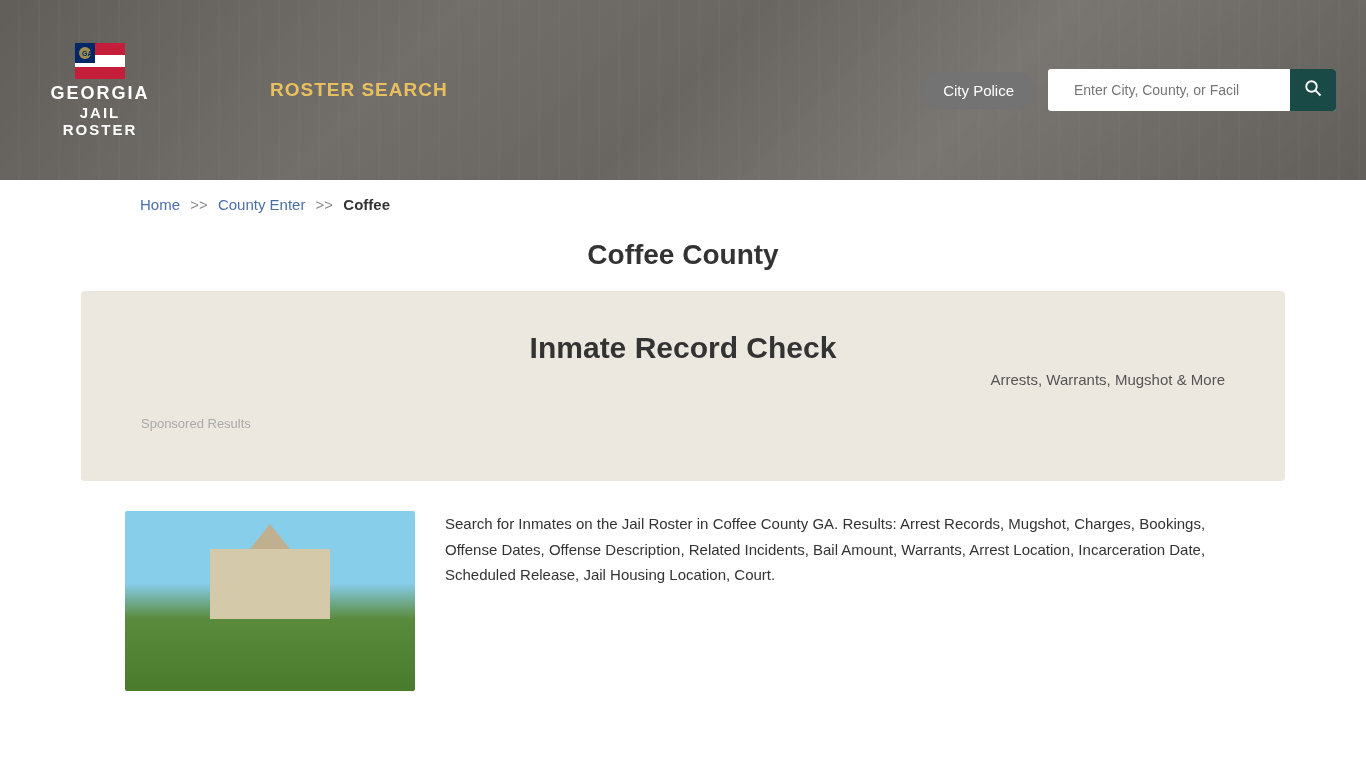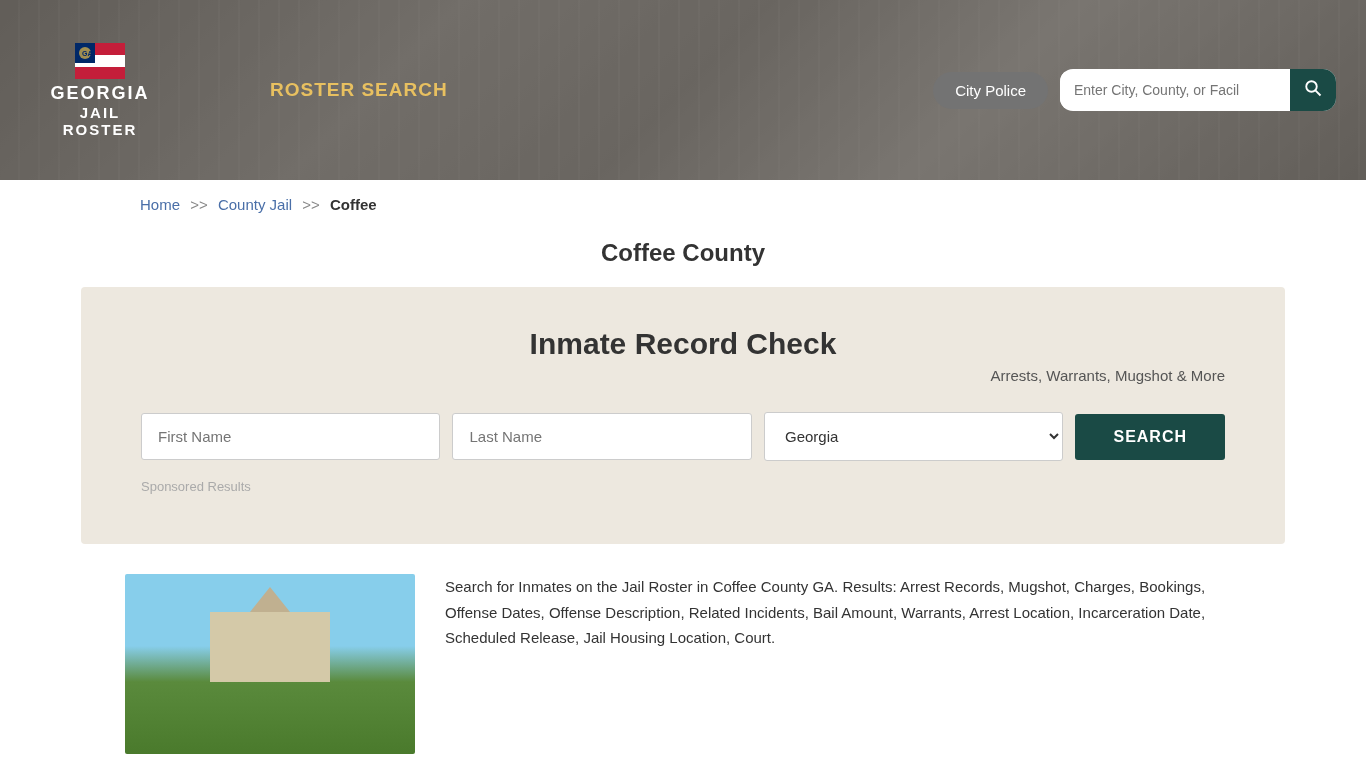--- a/index.html
+++ b/index.html
@@ -104,22 +104,23 @@
       border-radius: 25px;
       padding: 10px 22px;
       font-size: 15px;
       cursor: pointer;
       font-weight: 500;
     }
     .search-bar {
       display: flex;
       align-items: center;
       background: #fff;
-      border-radius: 13px;
+      border-radius: 3px;
       overflow: hidden;
+      padding-left: 12px;
     }
     .search-input {
       border: none;
       outline: none;
       padding: 10px 14px;
       font-size: 14px;
       width: 230px;
       color: #aaa;
     }
     .search-btn {
@@ -149,21 +150,21 @@
       font-weight: 700;
       color: #333;
     }
 
     
     .page-title-area {
       text-align: center;
       padding: 10px 0 20px;
     }
     .page-title {
-      font-size: 24px;
+      font-size: 28px;
       font-weight: 700;
       color: #333;
     }
 
     
     .inmate-search-box {
       background: #ede8df;
       margin: 0 81px;
       border-radius: 4px;
       padding: 40px 60px 50px;
@@ -324,42 +325,31 @@
         </button>
       </div>
     </div>
 
   </div>
 </header>
 
 <nav class="breadcrumb">
   <a href="#">Home</a>
   <span class="sep">&gt;&gt;</span>
-  <a href="#">County Jail</a>
+  <a href="#">County Enter</a>
   <span class="sep">&gt;&gt;</span>
   <span class="current">Coffee</span>
 </nav>
 
 <div class="page-title-area">
   <h1 class="page-title">Coffee County</h1>
 </div>
 
 <section class="inmate-search-box">
   <h2 class="inmate-search-title">Inmate Record Check</h2>
   <p class="inmate-search-subtitle">Arrests, Warrants, Mugshot &amp; More</p>
-  <div class="inmate-search-form">
-    <input type="text" class="inmate-first-name" placeholder="First Name" style="">
-    <input type="text" class="inmate-last-name" placeholder="Last Name" style="">
-    <select class="inmate-state-select">
-      <option>Georgia</option>
-      <option>Alabama</option>
-      <option>Florida</option>
-      <option>Tennessee</option>
-    </select>
-    <button class="inmate-search-btn">SEARCH</button>
-  </div>
   <div class="sponsored-results">Sponsored Results</div>
 </section>
 
 <section class="bottom-section">
   <div class="bottom-image"></div>
   <p class="bottom-text">Search for Inmates on the Jail Roster in Coffee County GA. Results: Arrest Records, Mugshot, Charges, Bookings, Offense Dates, Offense Description, Related Incidents, Bail Amount, Warrants, Arrest Location, Incarceration Date, Scheduled Release, Jail Housing Location, Court.</p>
 </section>
 
 </body></html>

